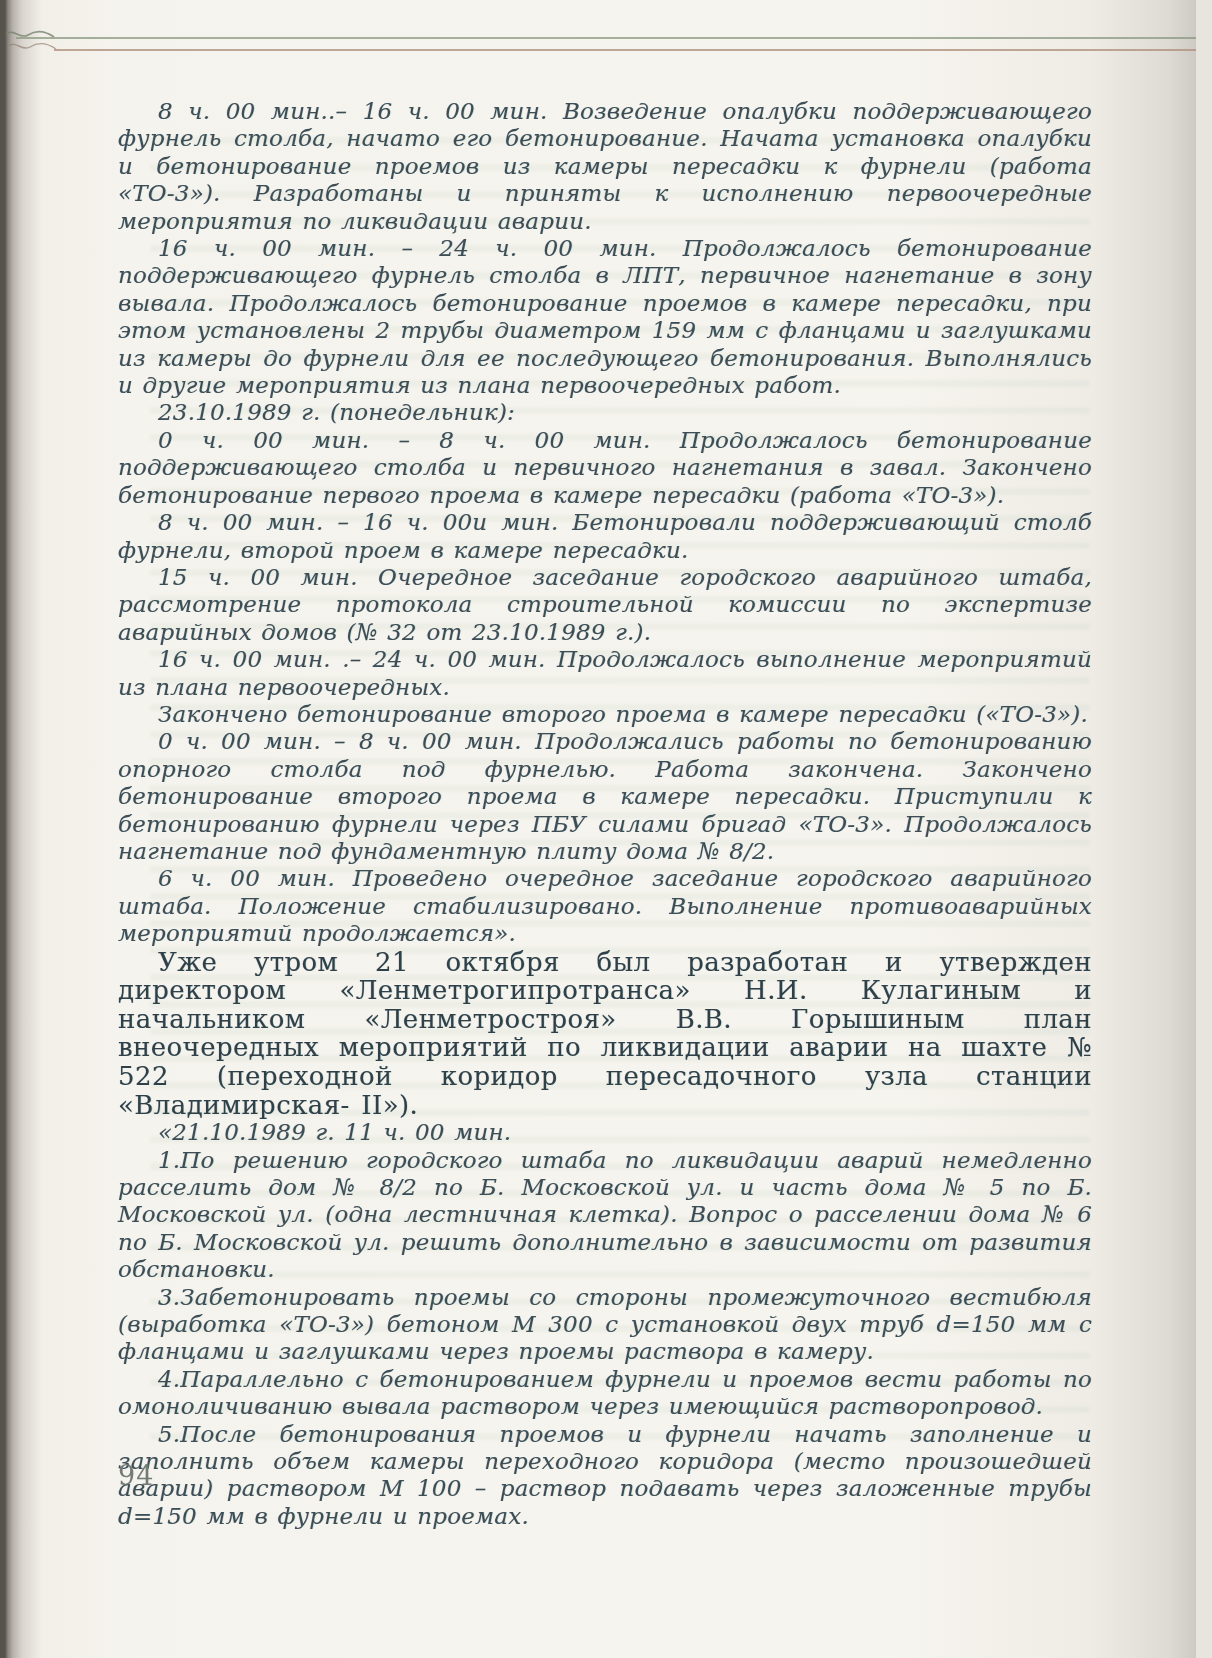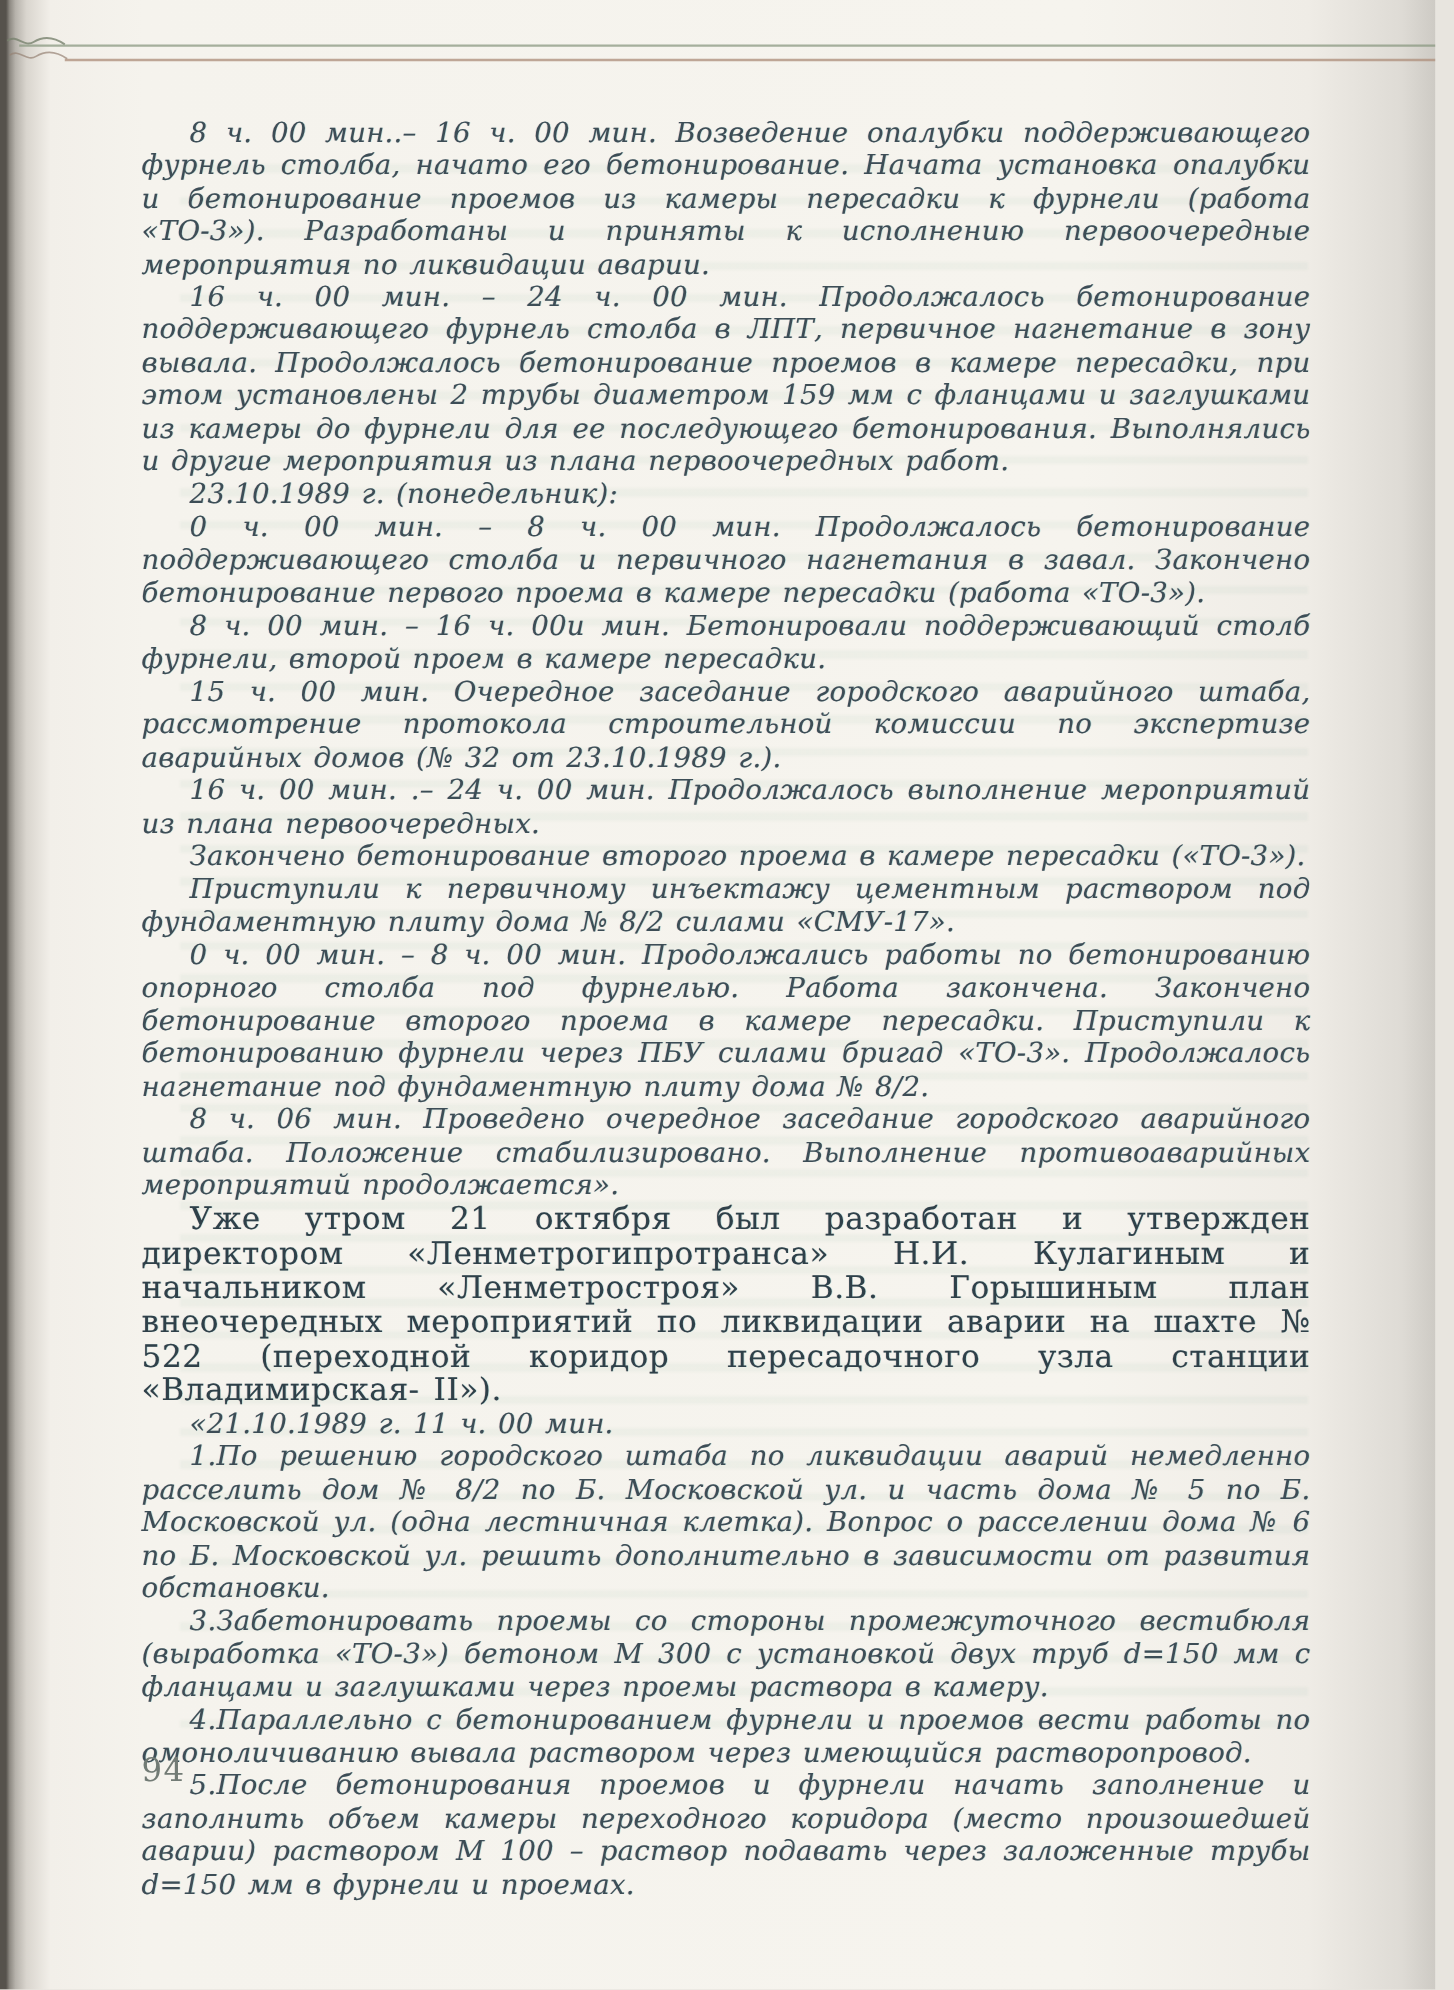--- a/index.html
+++ b/index.html
@@ -106,23 +106,22 @@
 
   <main class="text-block">
     <p>8 ч. 00 мин..– 16 ч. 00 мин. Возведение опалубки поддерживающего фурнель столба, начато его бетонирование. Начата установка опалубки и бетонирование проемов из камеры пересадки к фурнели (работа «ТО-3»). Разработаны и приняты к исполнению первоочередные мероприятия по ликвидации аварии.</p>
     <p>16 ч. 00 мин. – 24 ч. 00 мин. Продолжалось бетонирование поддерживающего фурнель столба в ЛПТ, первичное нагнетание в зону вывала. Продолжалось бетонирование проемов в камере пересадки, при этом установлены 2 трубы диаметром 159 мм с фланцами и заглушками из камеры до фурнели для ее последующего бетонирования. Выполнялись и другие мероприятия из плана первоочередных работ.</p>
     <p>23.10.1989 г. (понедельник):</p>
     <p>0 ч. 00 мин. – 8 ч. 00 мин. Продолжалось бетонирование поддерживающего столба и первичного нагнетания в завал. Закончено бетонирование первого проема в камере пересадки (работа «ТО-3»).</p>
     <p>8 ч. 00 мин. – 16 ч. 00и мин. Бетонировали поддерживающий столб фурнели, второй проем в камере пересадки.</p>
     <p>15 ч. 00 мин. Очередное заседание городского аварийного штаба, рассмотрение протокола строительной комиссии по экспертизе аварийных домов (№ 32 от 23.10.1989 г.).</p>
     <p>16 ч. 00 мин. .– 24 ч. 00 мин. Продолжалось выполнение мероприятий из плана первоочередных.</p>
     <p>Закончено бетонирование второго проема в камере пересадки («ТО-3»).</p>
-    <p>Приступили к первичному инъектажу цементным раствором под фундаментную плиту дома № 8/2 силами «СМУ-17».</p>
     <p>0 ч. 00 мин. – 8 ч. 00 мин. Продолжались работы по бетонированию опорного столба под фурнелью. Работа закончена. Закончено бетонирование второго проема в камере пересадки. Приступили к бетонированию фурнели через ПБУ силами бригад «ТО-3». Продолжалось нагнетание под фундаментную плиту дома № 8/2.</p>
-    <p>8 ч. 06 мин. Проведено очередное заседание городского аварийного штаба. Положение стабилизировано. Выполнение противоаварийных мероприятий продолжается».</p>
+    <p>6 ч. 00 мин. Проведено очередное заседание городского аварийного штаба. Положение стабилизировано. Выполнение противоаварийных мероприятий продолжается».</p>
     <p class="up">Уже утром 21 октября был разработан и утвержден директором «Ленметрогипротранса» Н.И. Кулагиным и начальником «Ленметростроя» В.В. Горышиным план внеочередных мероприятий по ликвидации аварии на шахте № 522 (переходной коридор пересадочного узла станции «Владимирская- II»).</p>
     <p>«21.10.1989 г. 11 ч. 00 мин.</p>
     <p>1.По решению городского штаба по ликвидации аварий немедленно расселить дом № 8/2 по Б. Московской ул. и часть дома № 5 по Б. Московской ул. (одна лестничная клетка). Вопрос о расселении дома № 6 по Б. Московской ул. решить дополнительно в зависимости от развития обстановки.</p>
     <p>3.Забетонировать проемы со стороны промежуточного вестибюля (выработка «ТО-3») бетоном М 300 с установкой двух труб d=150 мм с фланцами и заглушками через проемы раствора в камеру.</p>
     <p>4.Параллельно с бетонированием фурнели и проемов вести работы по омоноличиванию вывала раствором через имеющийся растворопровод.</p>
     <p>5.После бетонирования проемов и фурнели начать заполнение и заполнить объем камеры переходного коридора (место произошедшей аварии) раствором М 100 – раствор подавать через заложенные трубы d=150 мм в фурнели и проемах.</p>
 
   </main>
 
   <div class="pageno">94</div>

